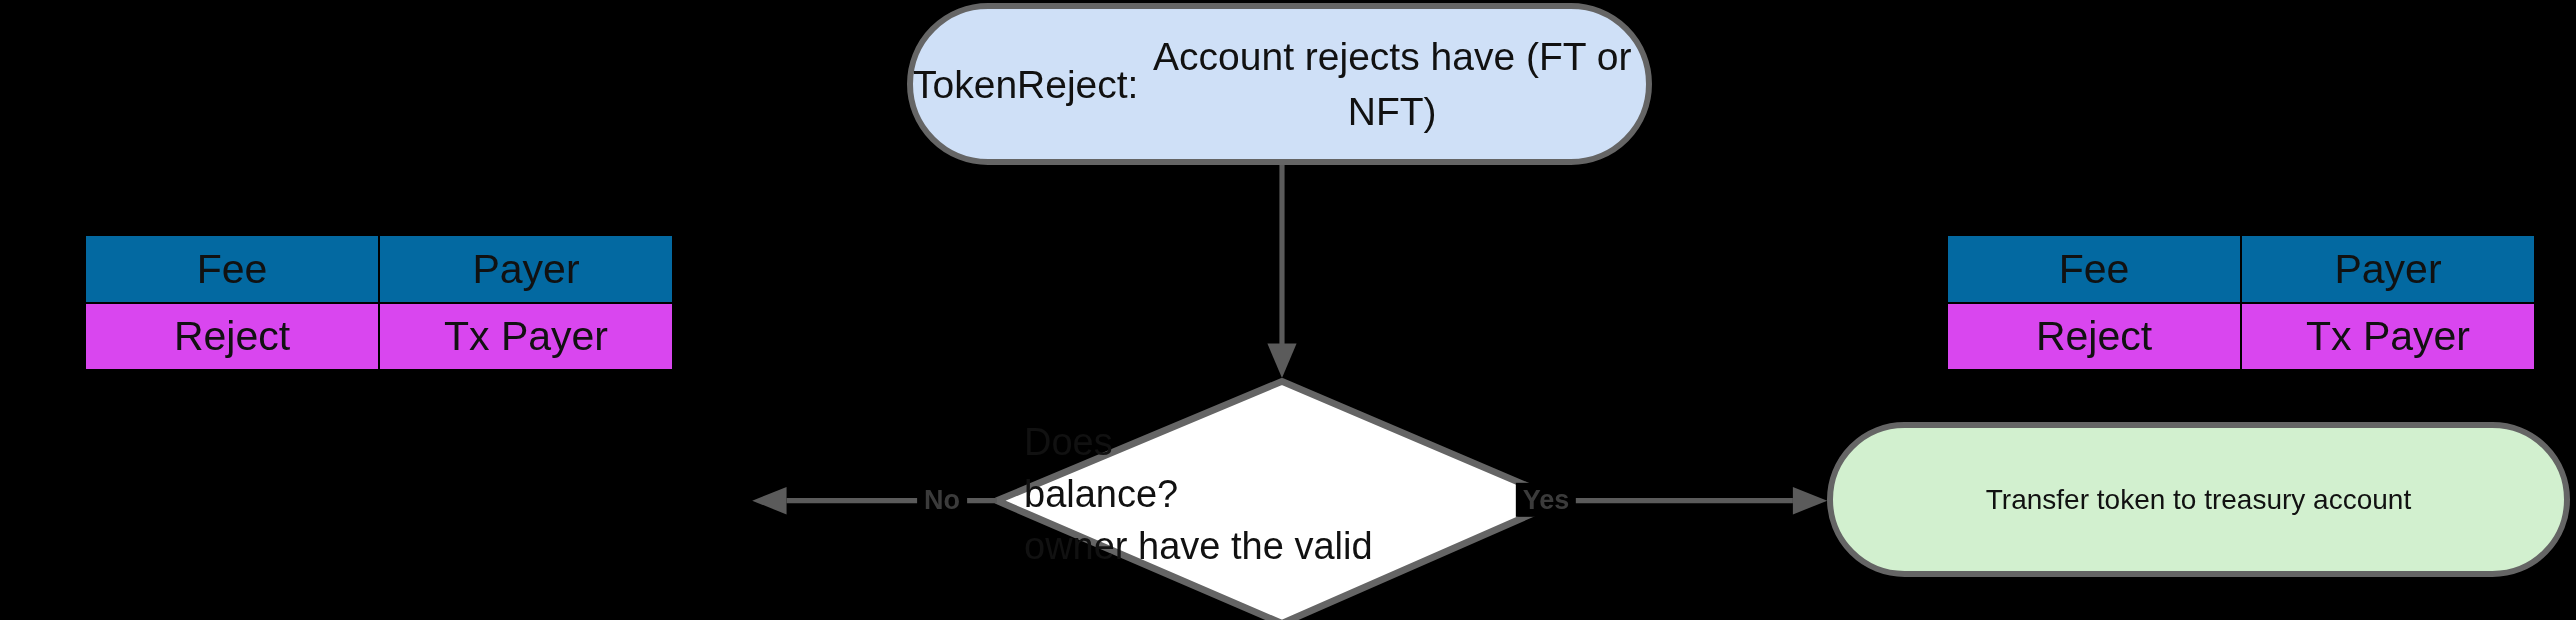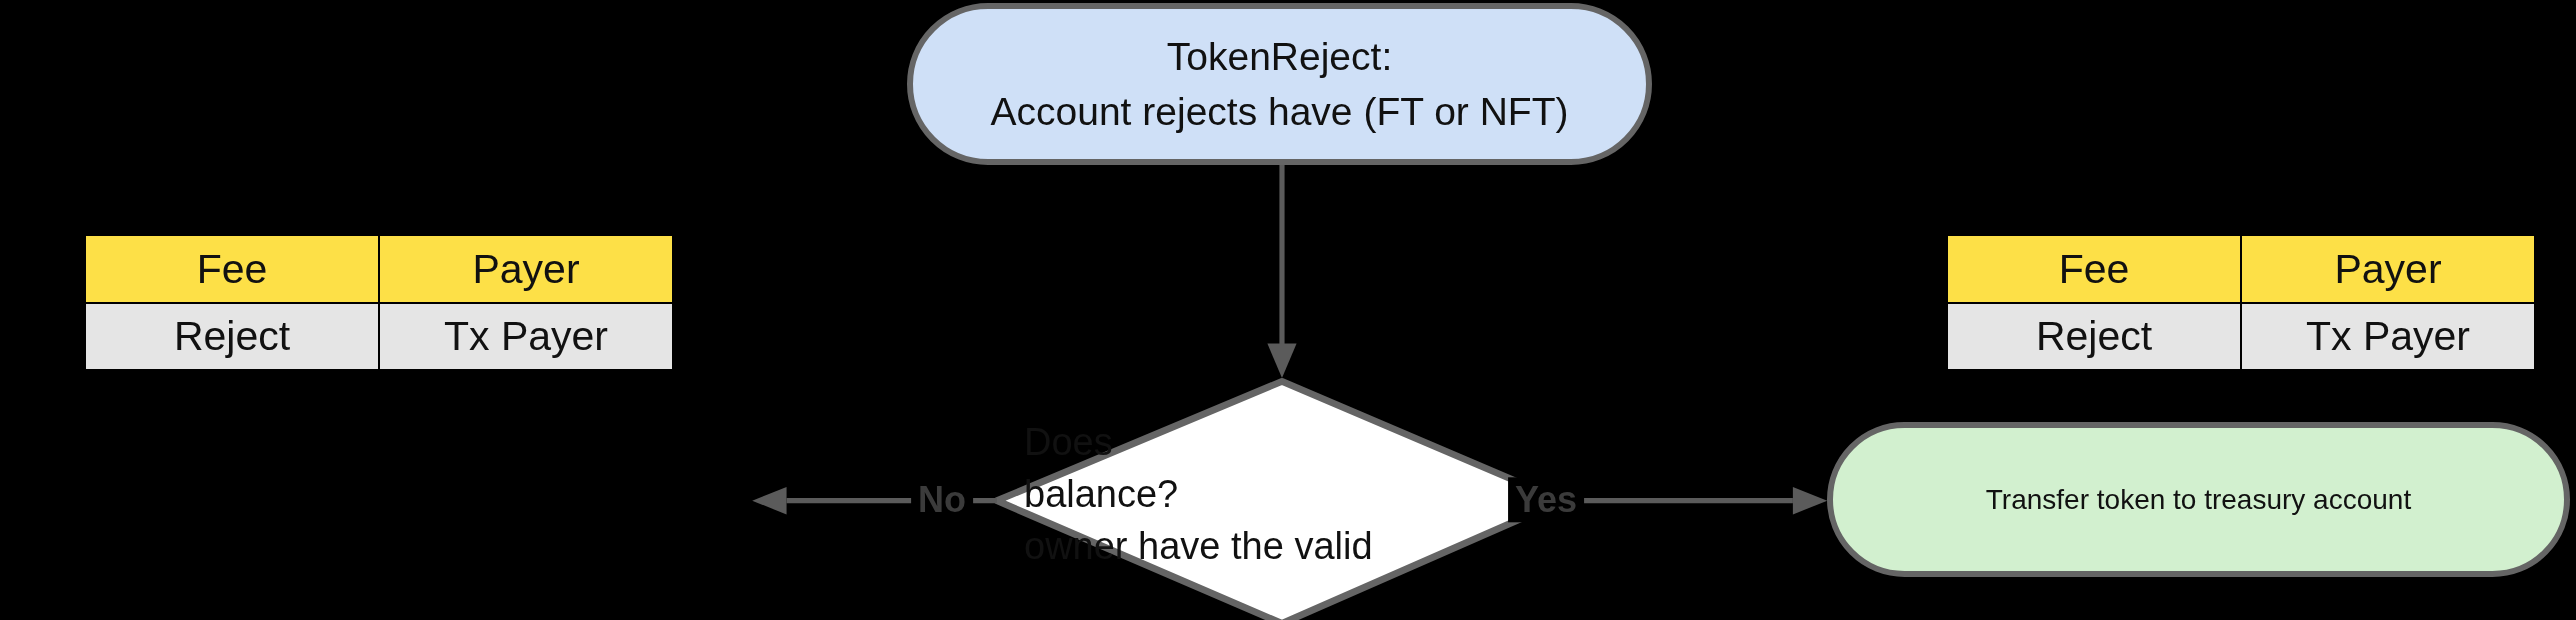--- a/index.html
+++ b/index.html
@@ -35,21 +35,21 @@
     stroke: #656565;
     stroke-width: 8;
     stroke-linejoin: round;
   }
   .stadium {
     position: absolute;
     border: 6px solid #656565;
     display: flex;
     align-items: center;
     justify-content: center;
-    flex-direction: column;
+    flex-direction: row;
     text-align: center;
     color: #111111;
     box-sizing: border-box;
   }
   #start-node {
     left: 907px; top: 3.4px;
     width: 745px; height: 162px;
     border-radius: 82px;
     background: #cfe0f7;
     font-size: 39px;
@@ -77,21 +77,21 @@
     font-size: 38px;
     line-height: 52px;
     color: #111111;
   }
   .branch-label {
     position: absolute;
     transform: translate(-50%, -50%);
     background: #000000;
     color: #3b3b3b;
     font-weight: bold;
-    font-size: 36px;
+    font-size: 27px;
     padding: 1.7px 6.9px;
     white-space: nowrap;
   }
   #no-label  { left: 942px; top: 500px; }
   #yes-label { left: 1546px; top: 500px; }
   table.fee-table {
     position: absolute;
     border-collapse: collapse;
     table-layout: fixed;
     background: #ffffff;
@@ -102,26 +102,26 @@
   #right-table { left: 1946px; top: 234px; }
   .fee-table td, .fee-table th {
     border: 2.6px solid #000000;
     text-align: center;
     vertical-align: middle;
     font-weight: normal;
     padding: 0;
     overflow: hidden;
   }
   .fee-table th {
-    background: #fde047;
+    background: #0369a1;
     width: 292px;
     height: 66px;
   }
   .fee-table td {
-    background: #e5e5e5;
+    background: #d946ef;
     width: 292px;
     height: 65px;
   }
 </style>
 </head>
 <body>
 
 <div id="canvas">
 
   <svg id="connector-layer" viewBox="0 0 3000 723" xmlns="http://www.w3.org/2000/svg">

